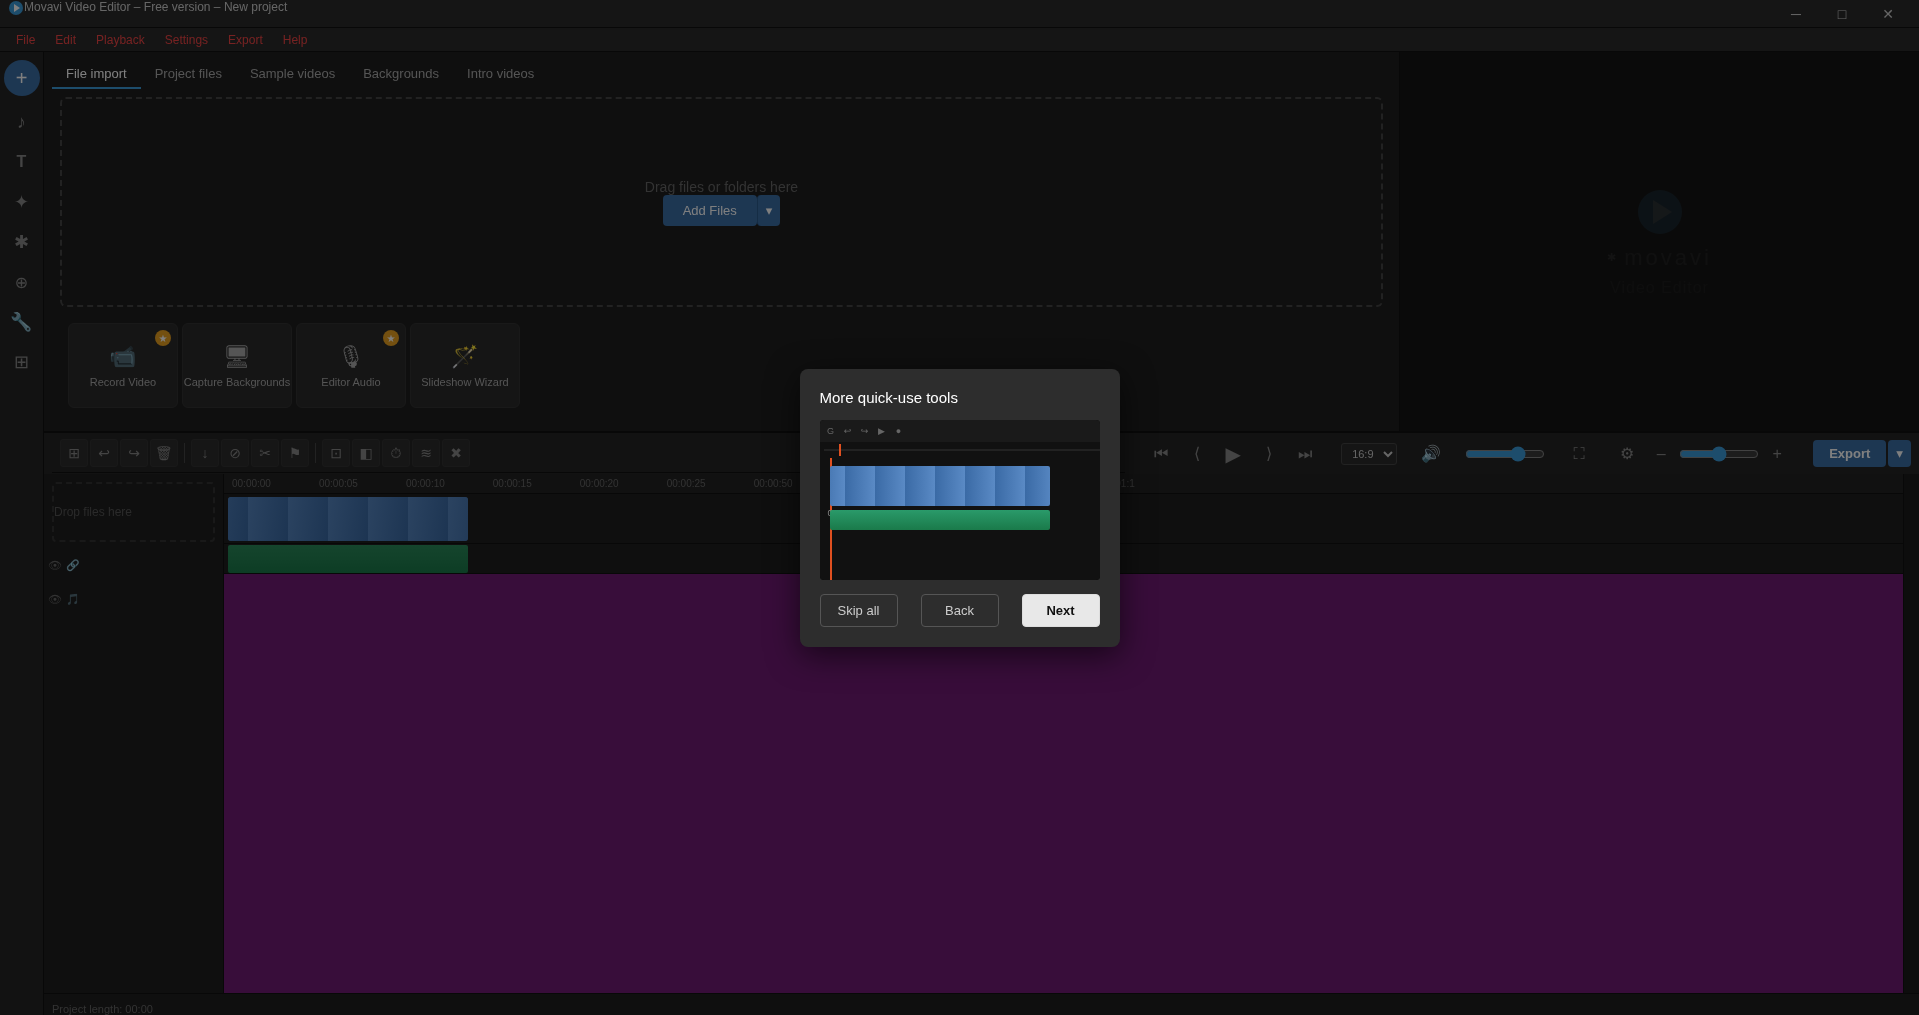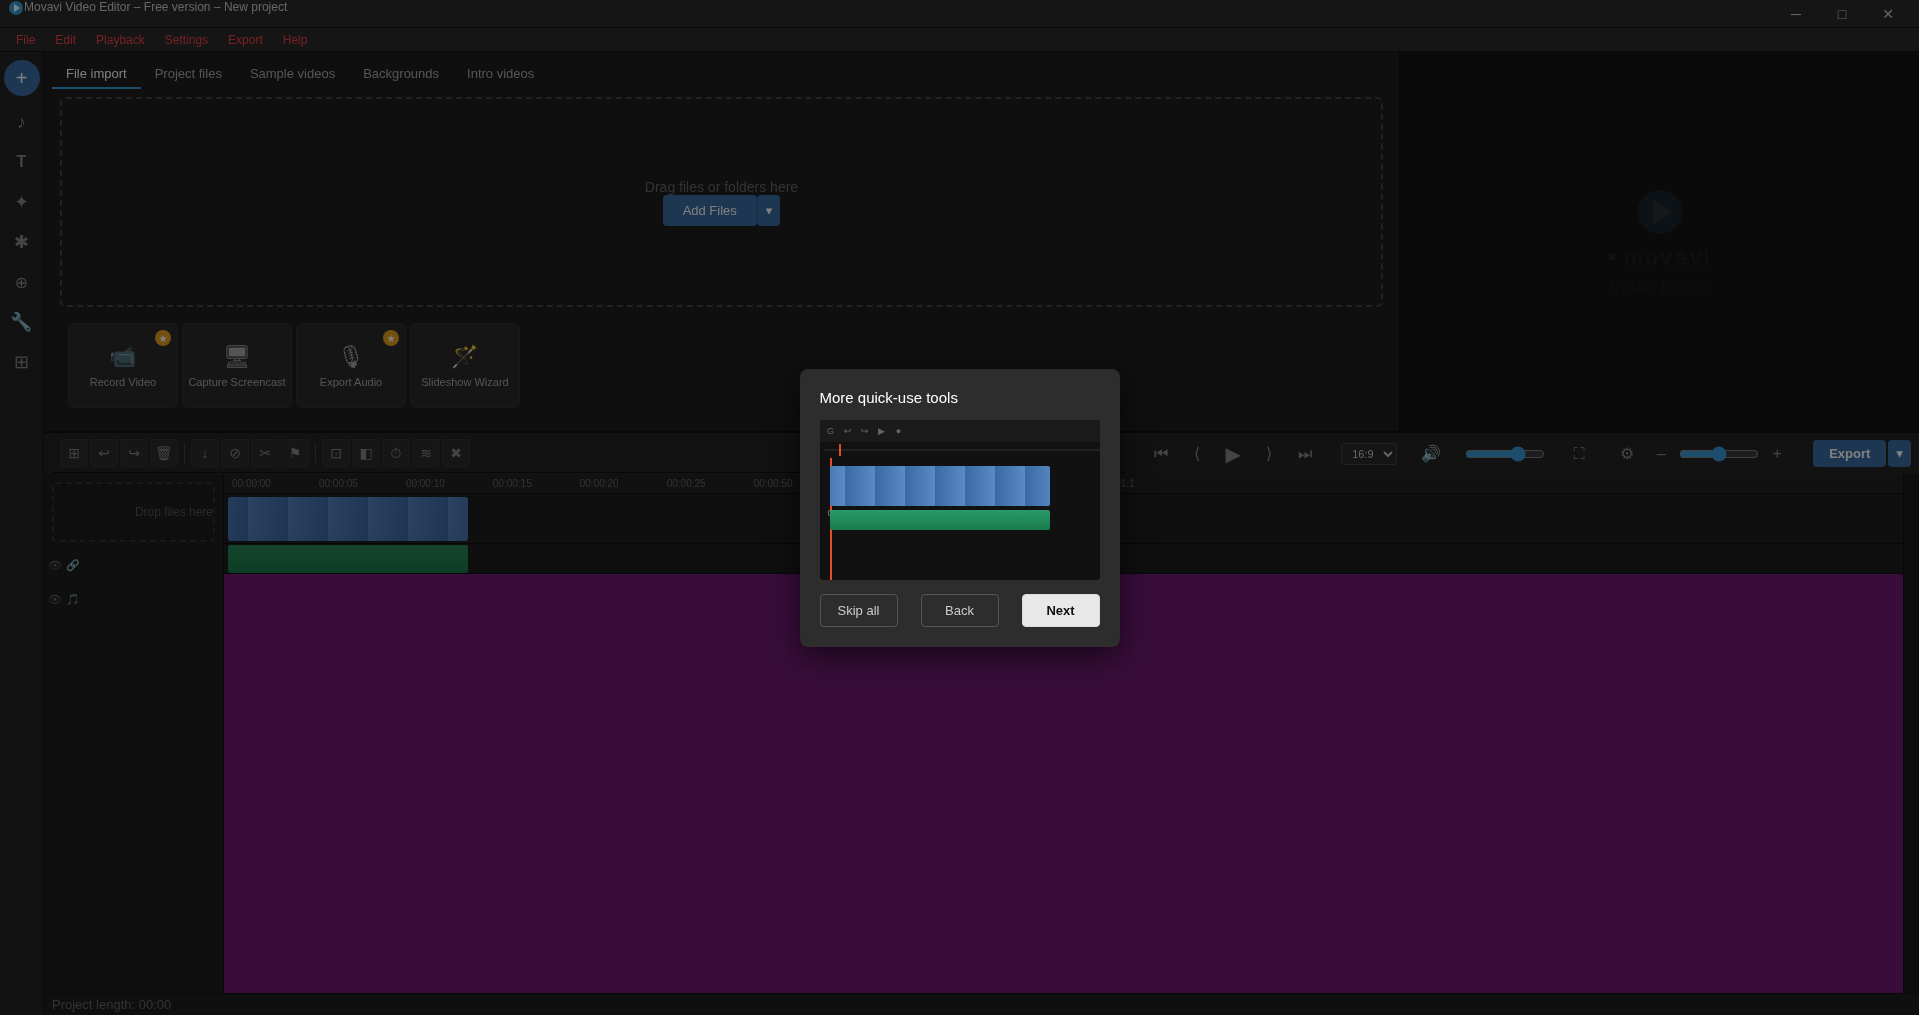--- a/index.html
+++ b/index.html
@@ -392,23 +392,23 @@
       font-size: 13px;
       font-weight: 600;
     }
 
     
     #status-bar {
       height: 22px;
       background: #1e1e1e;
       border-top: 1px solid #111;
       display: flex;
-      align-items: center;
+      align-items: flex-end;
       padding: 0 8px;
-      font-size: 13px;
+      font-size: 11px;
       color: #666;
     }
 
     
     #modal-overlay {
       position: absolute;
       top: 0; left: 0;
       width: 100%; height: 100%;
       background: rgba(0,0,0,0.5);
       z-index: 100;
@@ -594,26 +594,26 @@
         </div>
 
         <div id="quick-tools">
           <div class="quick-tool">
             <div class="badge">★</div>
             <span class="icon">📹</span>
             <span>Record Video</span>
           </div>
           <div class="quick-tool">
             <span class="icon">🖥</span>
-            <span>Capture Screencast</span>
+            <span>Capture Backgrounds</span>
           </div>
           <div class="quick-tool">
             <div class="badge">★</div>
             <span class="icon">🎙</span>
-            <span>Export Audio</span>
+            <span>Editor Audio</span>
           </div>
           <div class="quick-tool">
             <span class="icon">🪄</span>
             <span>Slideshow Wizard</span>
           </div>
         </div>
       </div>
 
       <div id="preview-panel">
         <div id="movavi-logo">
@@ -681,21 +681,21 @@
         <div style="margin-left:16px;display:flex;gap:2px;">
           <button id="export-btn">Export</button>
           <button style="background:#3a6ea5;color:white;border:none;padding:6px 8px;border-radius:4px;cursor:pointer;">▾</button>
         </div>
       </div>
 
       <div id="timeline-main" style="flex:1;display:flex;overflow:hidden;">
 
         <div style="width:180px;background:#1e1e1e;border-right:1px solid #111;display:flex;flex-direction:column;">
 
-          <div id="track-drop-zone" style="margin:8px;height:60px;border:2px dashed #333;border-radius:4px;display:flex;align-items:center;justify-content:flex-end;color:#555;font-size:12px;">
+          <div id="track-drop-zone" style="margin:8px;height:60px;border:2px dashed #333;border-radius:4px;display:flex;align-items:center;justify-content:flex-start;color:#555;font-size:12px;">
             <span>Drop files here</span>
           </div>
 
           <div class="track-label-row">
             <span>👁</span>
             <span>🔗</span>
           </div>
           <div class="track-label-row" style="margin-top:4px;">
             <span>👁</span>
             <span>🎵</span>

